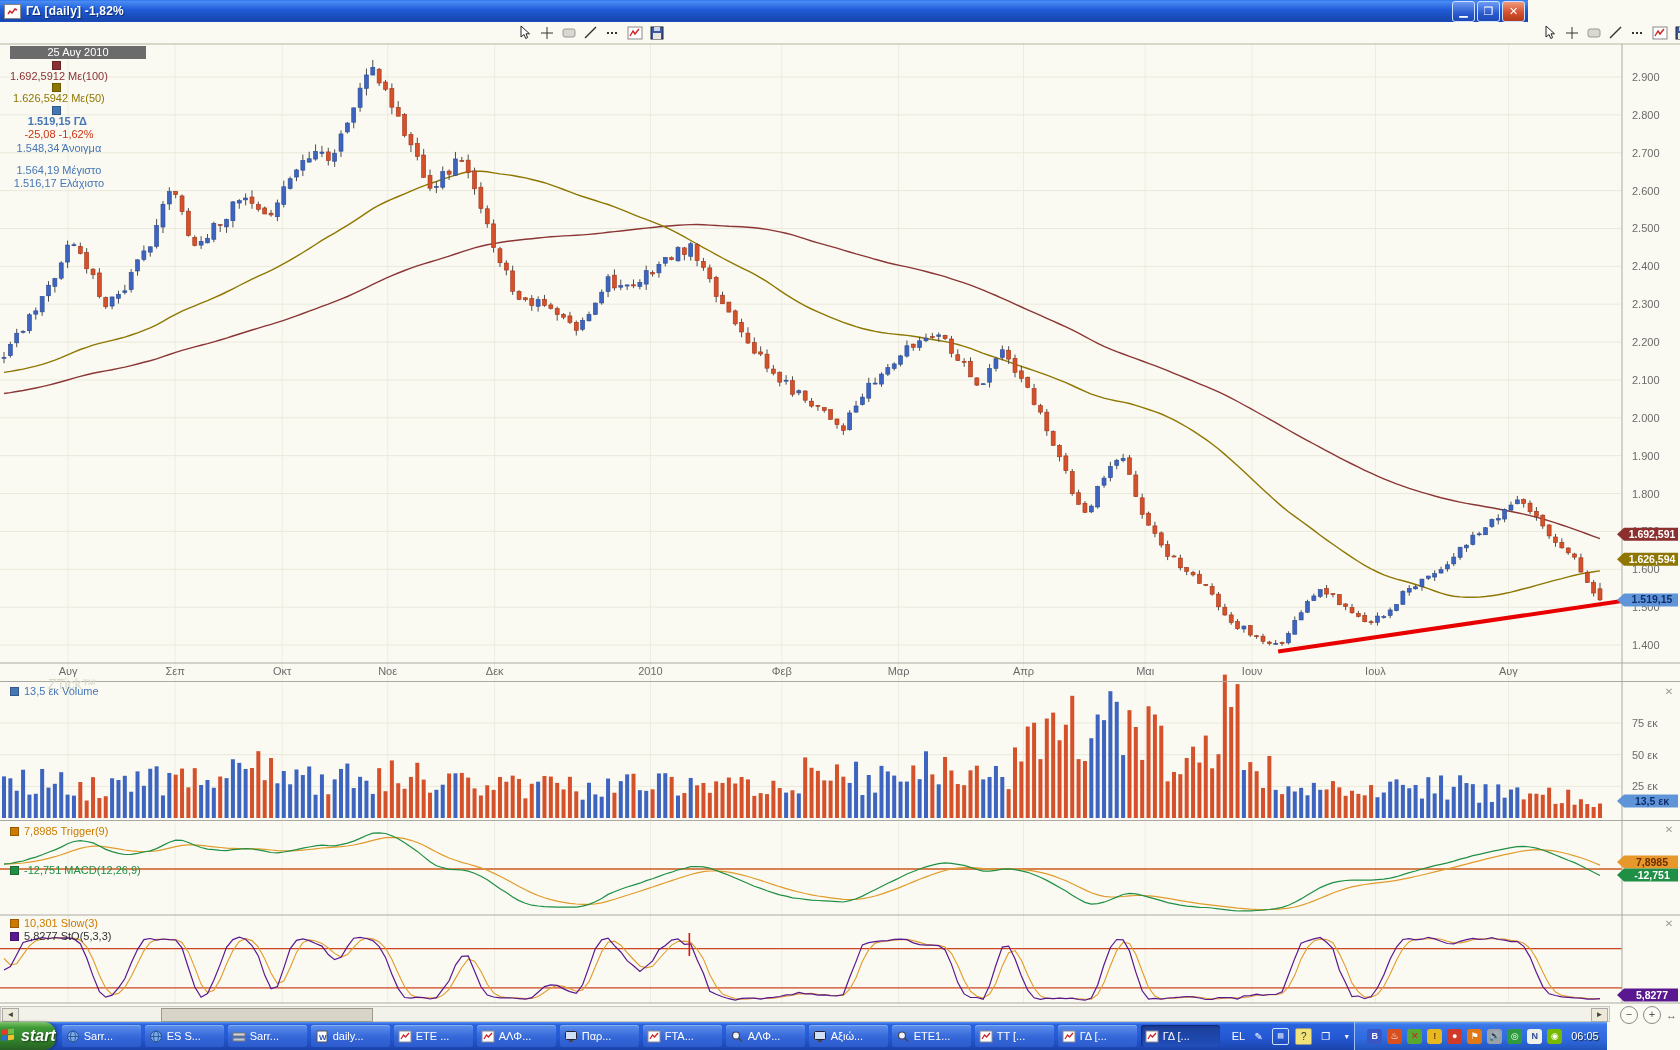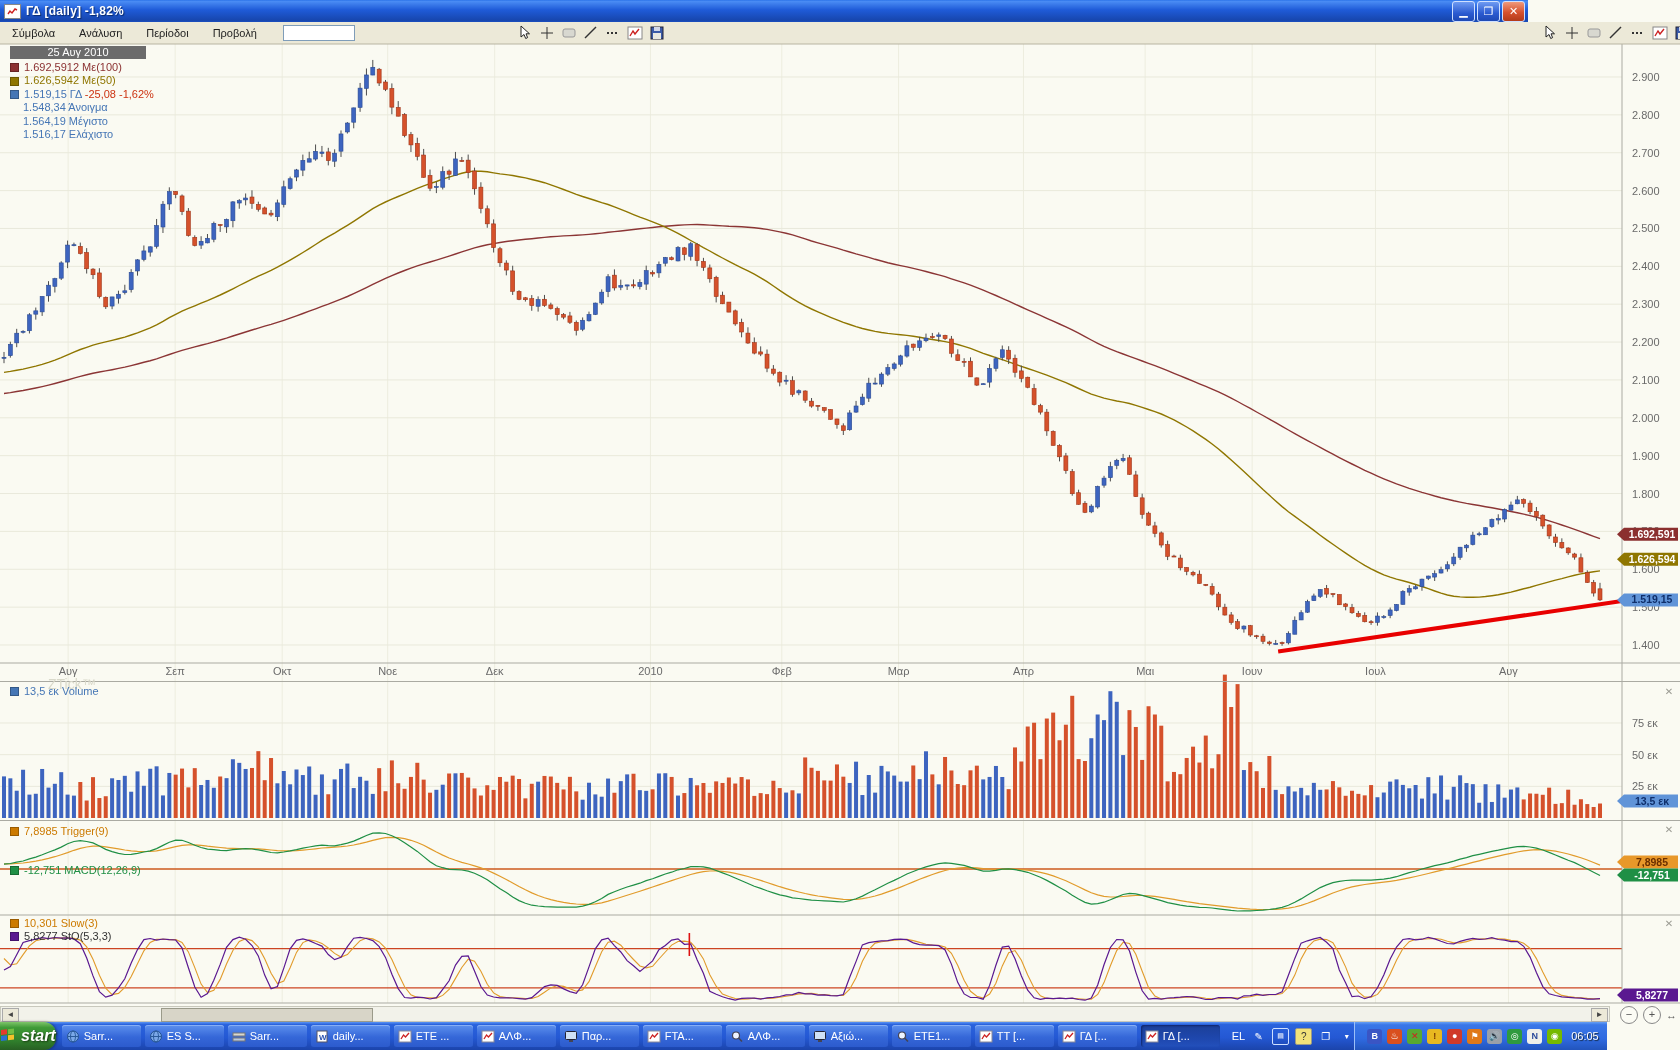--- a/index.html
+++ b/index.html
@@ -23,21 +23,21 @@
   .menu-item{padding:3px 12px 3px 12px;cursor:default;}
   #menu-input{width:66px;height:14px;border:1px solid #7f9db9;background:#fff;margin-left:14px;
     font-size:11px;padding:0 2px;}
   .toolset{position:absolute;top:25px;display:flex;gap:5px;align-items:center;}
   #toolset-center{left:516px;} #toolset-right{left:1541px;}
   .tool{width:17px;height:16px;display:flex;align-items:center;justify-content:center;}
   
   #date-tag{position:absolute;left:10px;top:46px;width:136px;height:13px;background:#6b6b6b;
     color:#fff;font-size:11px;text-align:center;line-height:13px;}
   #legend{position:absolute;left:10px;top:61px;font-size:11px;line-height:13.4px;}
-  .leg-row{display:flex;align-items:center;white-space:pre;}
+  .leg-row{display:flex;align-items:center;white-space:pre;flex-direction:column;}
   .leg-sq{width:7px;height:7px;margin-right:5px;border:1px solid rgba(0,0,0,.25);}
   .leg-sp{width:13px;}
   .pane-legend{position:absolute;font-size:11px;display:flex;align-items:center;white-space:pre;}
   .pane-x{position:absolute;left:1663px;width:12px;height:12px;color:#9a9a92;font-size:10px;
     line-height:12px;text-align:center;}
   #watermark{position:absolute;left:8px;top:676px;font-size:14px;color:#d9d9ca;margin-left:40px;}
   
   #scrollbar{position:absolute;left:0;top:1006px;width:1610px;height:16px;background:#f2f2ea;
     border:1px solid #c8c8bc;box-sizing:border-box;}
   .sb-arrow{position:absolute;top:1px;width:15px;height:12px;background:#ece9d8;border:1px solid #aaa;
@@ -87,29 +87,20 @@
         </svg>
     </div>
     <div id="title-text">ΓΔ [daily] -1,82%</div>
     <div id="winbtns">
       <div class="winbtn">▁</div>
       <div class="winbtn">❐</div>
       <div class="winbtn close">✕</div>
     </div>
   </div>
 
-  <div id="menubar">
-    <div id="menu-items" style="display:flex;">
-        <div class="menu-item">Σύμβολα</div>
-        <div class="menu-item">Ανάλυση</div>
-        <div class="menu-item">Περίοδοι</div>
-        <div class="menu-item">Προβολή</div>
-      </div>
-    <input id="menu-input" value="" style="">
-  </div>
   <div class="toolset" id="toolset-center">
       <div class="tool">
         <svg width="16" height="16">
           <path d="M4,1 L4,12 L7,9.5 L8.7,13.5 L10.6,12.6 L9,8.8 L12.5,8.8 Z" fill="#fff" stroke="#222" stroke-width="1"></path>
         </svg>
       </div>
       <div class="tool">
         <svg width="16" height="16">
           <line x1="8" y1="2" x2="8" y2="14" stroke="#333"></line>
           <line x1="2" y1="8" x2="14" y2="8" stroke="#333"></line>
@@ -1069,23 +1060,23 @@
           <path d="M1617,995 L1624,988.5 L1678,988.5 L1678,1001.5 L1624,1001.5 Z" fill="#5a1890"></path>
           <text x="1652" y="998.6" font-size="10.5" font-weight="bold" fill="#ffffff" text-anchor="middle">5,8277</text>
         </g>
       </g>
     </svg>
 
   <div id="date-tag">25 Αυγ 2010</div>
   <div id="legend">
       <div class="leg-row"><span class="leg-sq" style="background: rgb(139, 49, 49);"></span><span style="color: rgb(139, 49, 49);">1.692,5912 Με(100)</span></div>
       <div class="leg-row"><span class="leg-sq" style="background: rgb(143, 118, 0);"></span><span style="color: rgb(143, 118, 0);">1.626,5942 Με(50)</span></div>
-      <div class="leg-row"><span class="leg-sq" style="background: rgb(69, 118, 181);"></span><span style="color: rgb(69, 118, 181);">1.519,15 ΓΔ </span><span style="color: rgb(204, 51, 17);">-25,08 -1,62%</span></div>
+      <div class="leg-row"><span class="leg-sq" style="background: rgb(69, 118, 181);"></span><span style="color: rgb(69, 118, 181); font-weight: bold;">1.519,15 ΓΔ </span><span style="color: rgb(204, 51, 17);">-25,08 -1,62%</span></div>
       <div class="leg-row"><span class="leg-sp"></span><span style="color: rgb(69, 118, 181);">1.548,34 Άνοιγμα</span></div>
-      <div class="leg-row"><span class="leg-sp"></span><span style="color: rgb(69, 118, 181);">1.564,19 Μέγιστο</span></div>
+      <div class="leg-row"><span class="leg-sp"></span><span style="color: rgb(69, 118, 181); margin-top: 9px;">1.564,19 Μέγιστο</span></div>
       <div class="leg-row"><span class="leg-sp"></span><span style="color: rgb(69, 118, 181);">1.516,17 Ελάχιστο</span></div>
     </div>
   <div id="watermark">ZTick™</div>
 
   <div class="pane-legend" style="left:10px;top:685px;">
     <span class="leg-sq" id="vol-sq" style="background: rgb(69, 118, 181);"></span>
     <span id="vol-leg-text" style="color: rgb(69, 118, 181);">13,5 εκ Volume</span>
   </div>
   <div class="pane-legend" style="left:10px;top:825px;">
     <span class="leg-sq" id="macd-sq1" style="background: rgb(204, 122, 0);"></span>

